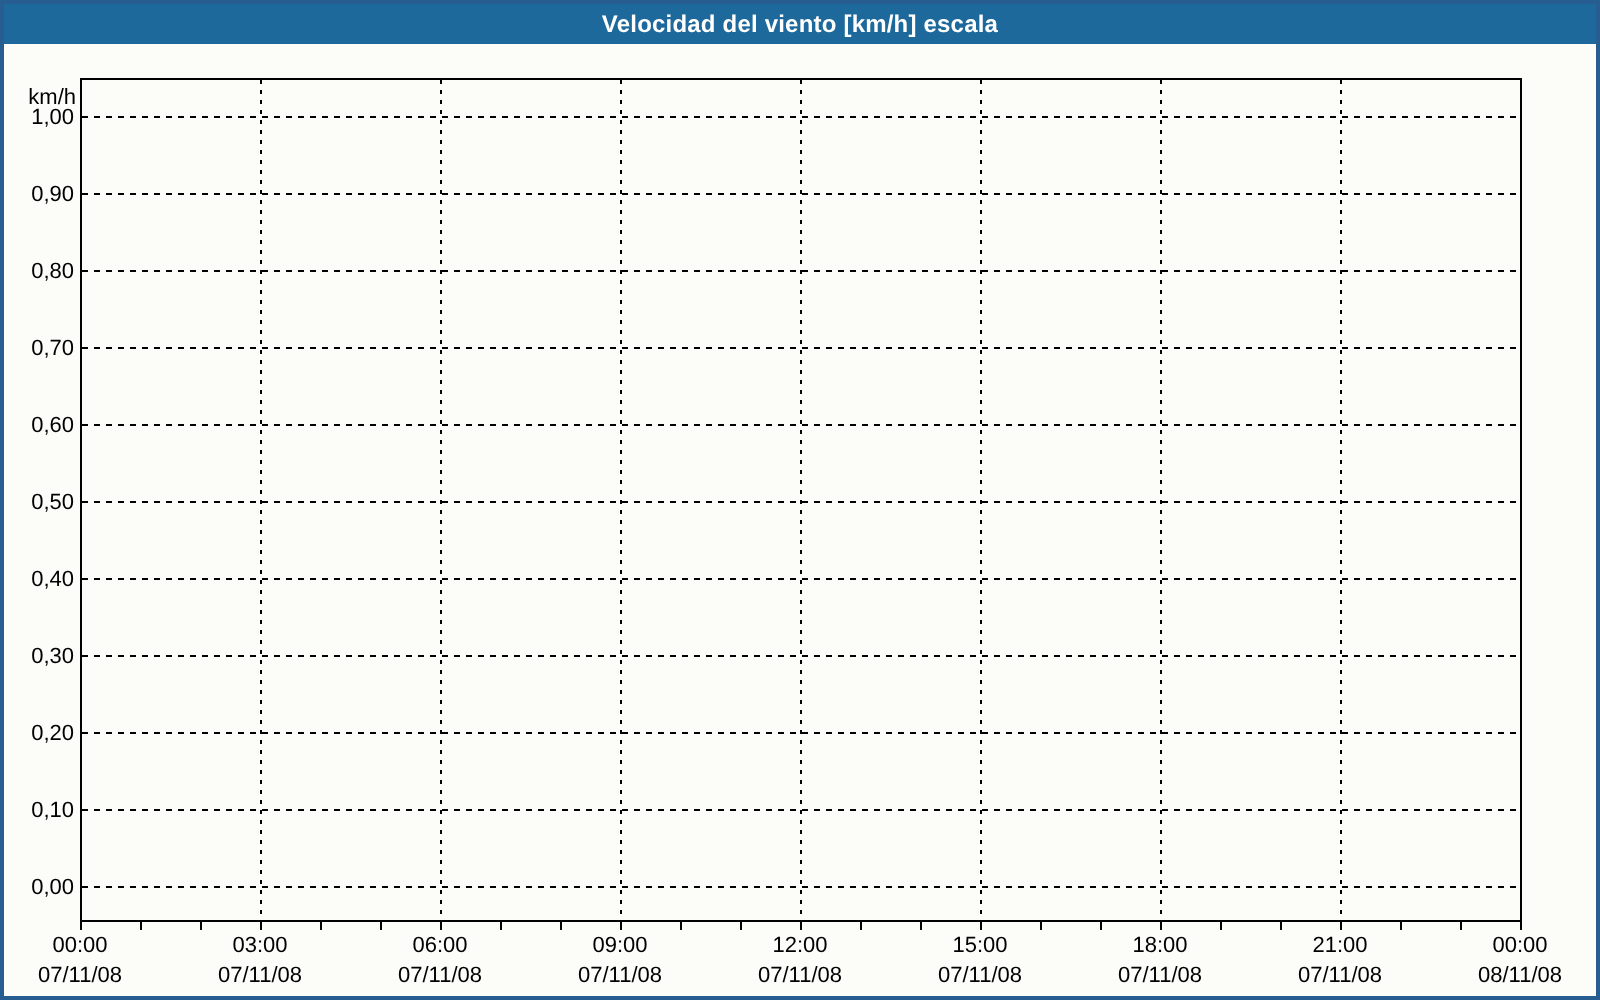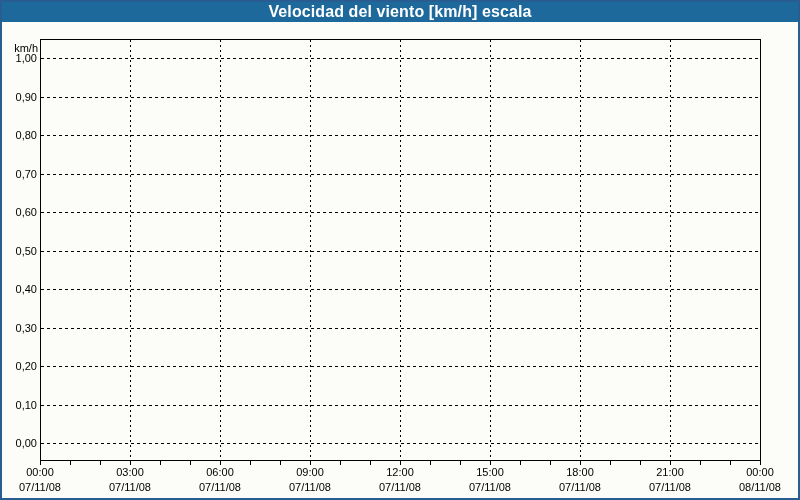--- a/index.html
+++ b/index.html
@@ -7,21 +7,21 @@
     position:relative;width:800px;height:500px;box-sizing:border-box;
     border:2px solid var(--border,#275d90);
     background:var(--bg,#fcfdf9);
     font-family:"Liberation Sans",sans-serif;
     overflow:hidden;
   }
   .titlebar{
     position:absolute;top:0;left:0;right:0;height:20px;
     background:var(--titlebar,#1e699b);
     color:var(--titletext,#ffffff);
-    font-size:16px;font-weight:bold;text-align:center;line-height:20px;
+    font-size:12px;font-weight:bold;text-align:center;line-height:20px;
     letter-spacing:0.1px;
   }
   .chart-svg{position:absolute;left:0;top:0;}
   .chart-svg text{
     font-family:"Liberation Sans",sans-serif;
     font-size:11px;
     fill:var(--labelcolor,#000000);
   }
   .chart-svg line,.chart-svg rect,.chart-svg polyline{
     stroke:var(--gridcolor,#000000);

